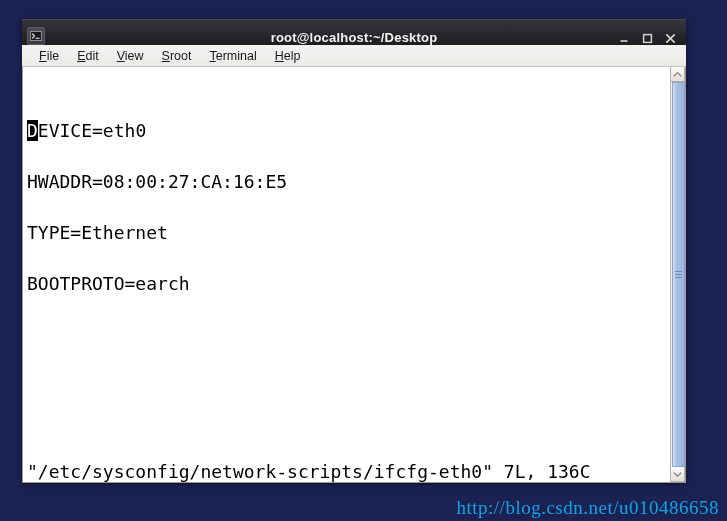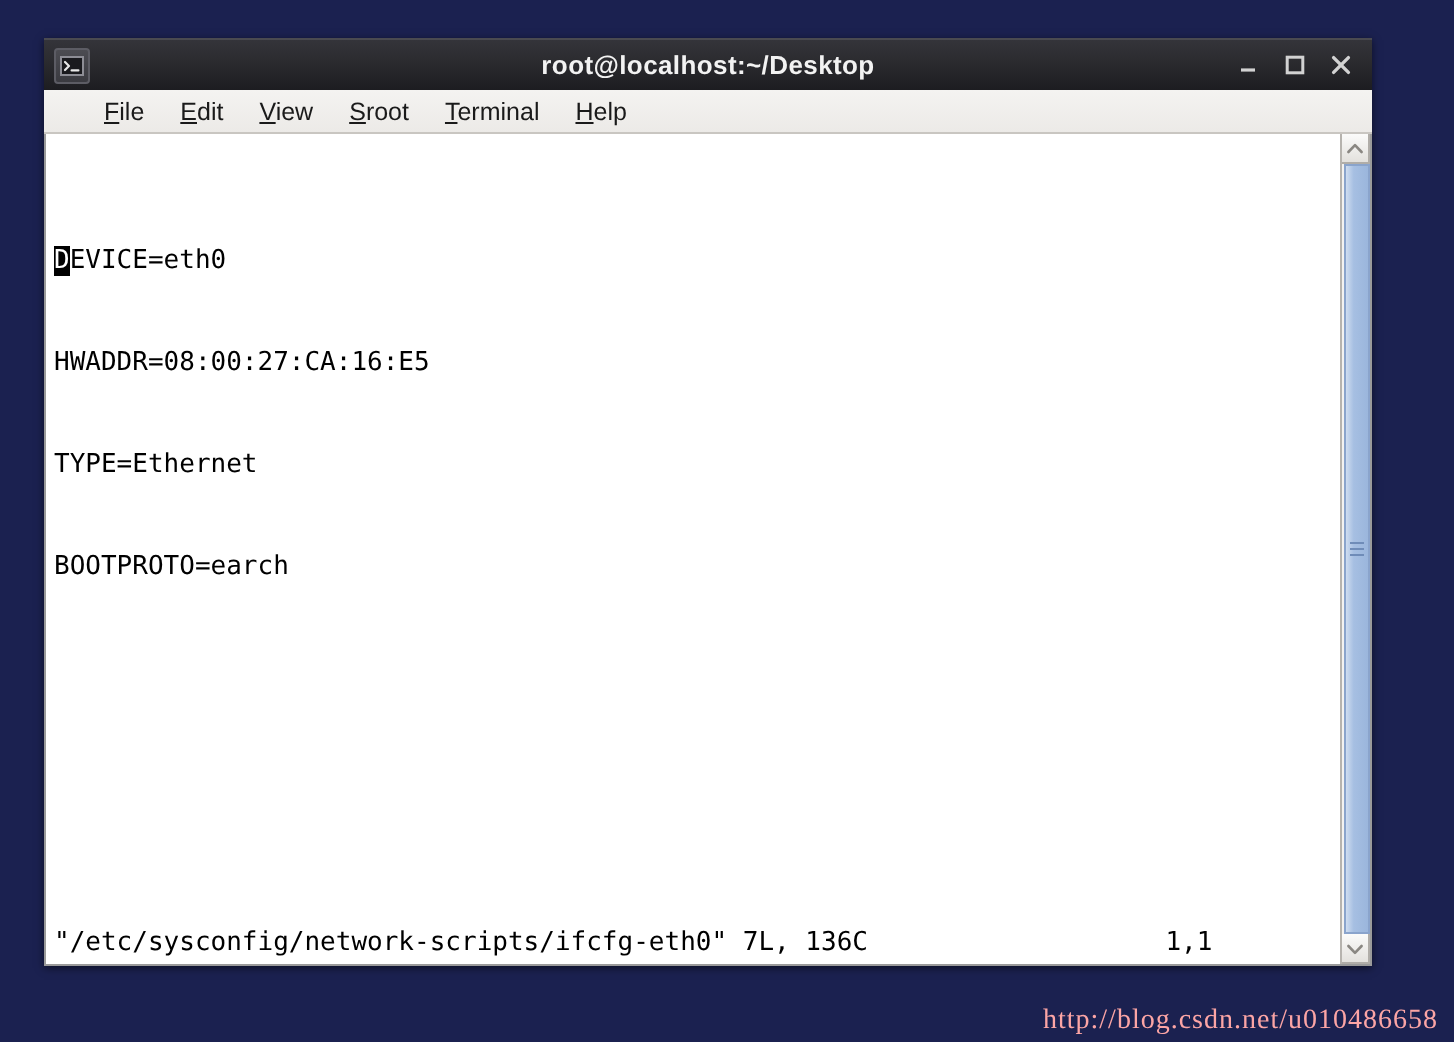--- a/index.html
+++ b/index.html
@@ -14,23 +14,23 @@
     font-family: "Liberation Sans", sans-serif;
     position: relative;
   }
 
   
   #watermark {
     position: absolute;
     right: 8px;
     bottom: 2px;
     font-family: "Liberation Serif", serif;
-    font-size: 14px;
+    font-size: 19px;
     letter-spacing: 0.5px;
-    color: #fca5a5;
+    color: #0ea5e9;
     white-space: nowrap;
   }
 
   
   #window {
     position: absolute;
     left: 22px;
     top: 19px;
     width: 664px;
     height: 464px;
@@ -40,21 +40,21 @@
     background: #ffffff;
   }
 
   
   #titlebar {
     height: 26px;
     min-height: 26px;
     background: linear-gradient(180deg, #34343a 0%, #2a2a2e 48%, #1d1d21 100%);
     border-top: 1px solid #4a4a50;
     display: flex;
-    align-items: center;
+    align-items: flex-end;
     padding: 0 4px 0 5px;
     box-sizing: border-box;
     position: relative;
   }
   #title-icon {
     width: 16px;
     height: 16px;
     background: linear-gradient(180deg, #4c4c52 0%, #3a3a40 100%);
     border: 1px solid #5c5c64;
     border-radius: 2px;
@@ -93,21 +93,21 @@
   .win-btn svg { display: block; }
 
   
   #menubar {
     height: 22px;
     min-height: 22px;
     background: linear-gradient(180deg, #f4f3f1 0%, #eceae7 100%);
     border-bottom: 1px solid #c9c6c1;
     display: flex;
     align-items: center;
-    padding-left: 21px;
+    padding-left: 8px;
     box-sizing: border-box;
   }
   .menu-item {
     font-size: 12.5px;
     color: #1a1a1a;
     padding: 2px 9px;
     white-space: nowrap;
   }
   .menu-item .mn { text-decoration: underline; }
 
@@ -120,21 +120,21 @@
     border-right: 1px solid #9a9a9a;
     border-bottom: 1px solid #9a9a9a;
     box-sizing: border-box;
     min-height: 0;
   }
   #screen {
     flex: 1;
     background: #ffffff;
     color: #000000;
     font-family: "DejaVu Sans Mono", "Liberation Mono", monospace;
-    font-size: 13px;
+    font-size: 18px;
     line-height: 17px;
     padding: 4px 16px 0 4px;
     box-sizing: border-box;
     overflow: hidden;
     position: relative;
     white-space: pre;
   }
   .line { height: 17px; white-space: pre; }
   .cursor {
     background: #000000;

